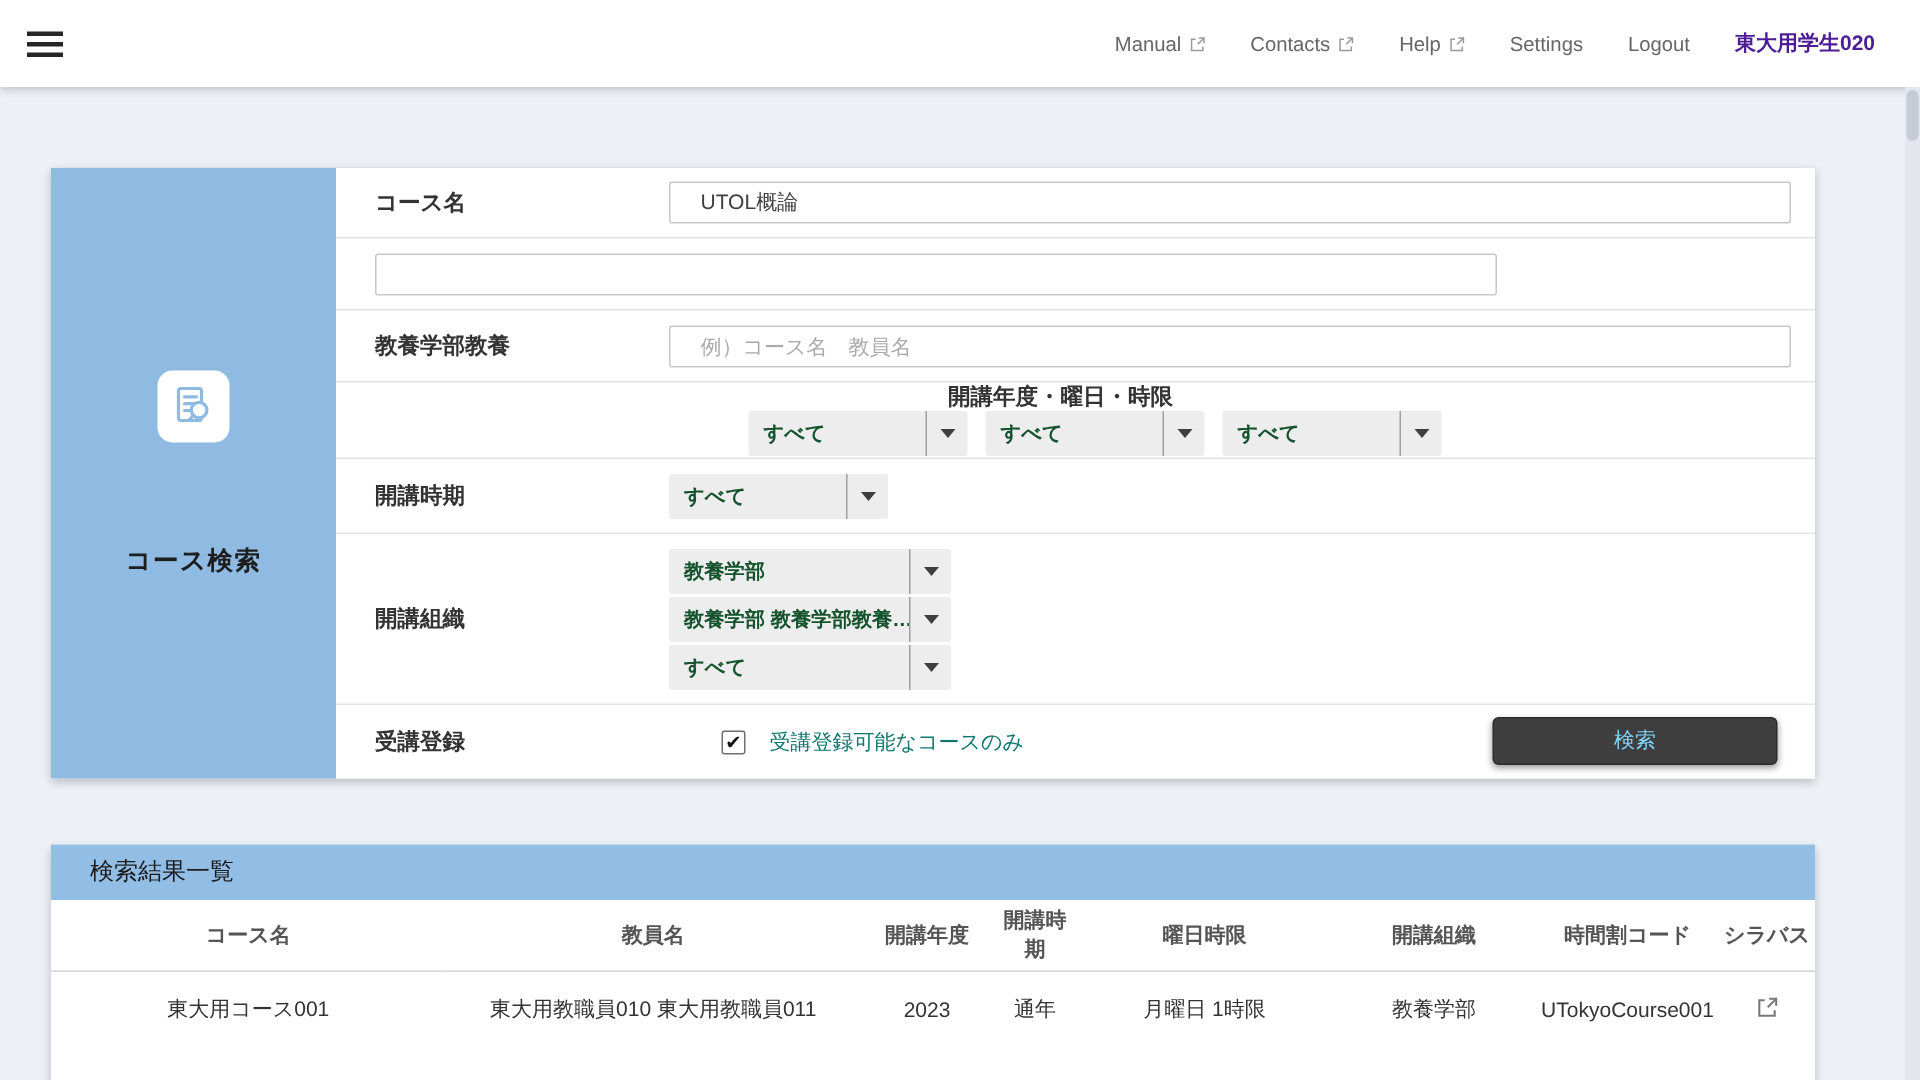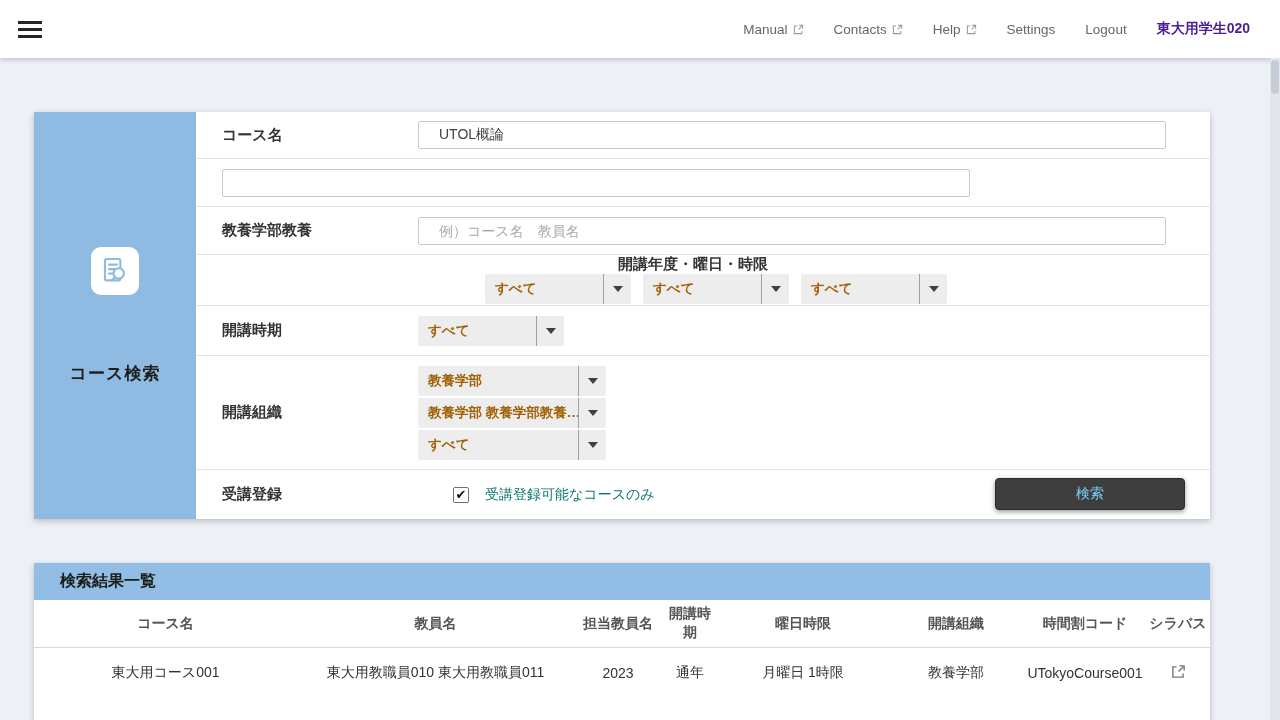--- a/index.html
+++ b/index.html
@@ -37,21 +37,21 @@
     background:#c6ccd5; border-radius:4px;
   }
 
   
   .search-panel {
     position:absolute; left:34px; top:112px; width:1176px;
     display:flex; background:#fff; box-shadow:0 2px 6px rgba(0,0,0,0.22);
     z-index:10;
   }
   .search-side {
-    width:162px; background:#8fbbe3; flex-shrink:0;
+    width:190px; background:#8fbbe3; flex-shrink:0;
     display:flex; flex-direction:column; align-items:center; justify-content:center;gap:47px;
   }
   .side-icon-tile {
     width:48px; height:48px; background:#fff; border-radius:10px;
     display:flex; align-items:center; justify-content:center;
   }
   .search-side .side-title { margin-top:20px; font-size:17px; font-weight:bold; color:#1d1d1d; letter-spacing:1px; }
 
   .search-form { flex:1; background:#fff; }
   .frow {
@@ -69,21 +69,21 @@
     font-family:"Liberation Sans","DejaVu Sans",sans-serif;
   }
   .txt-input::placeholder { color:#a9a9a9; }
 
   .dd {
     height:30px; background:#ededed; display:flex; align-items:center;
     cursor:pointer; border-radius:2px; overflow:hidden;
   }
   .dd-146 { width:146px; } .dd-188 { width:188px; }
   .dd-text {
-    flex:1; padding-left:10px; font-size:13.5px; font-weight:bold; color:#a16207;
+    flex:1; padding-left:10px; font-size:13.5px; font-weight:bold; color:#14532d;
     white-space:nowrap; overflow:hidden;
   }
   .dd-arrowbox {
     width:28px; height:100%; border-left:1px solid #a0a0a0; flex-shrink:0;
     display:flex; align-items:center; justify-content:center;
   }
   .dd-arrow { width:0; height:0; border-left:5px solid transparent; border-right:5px solid transparent; border-top:6px solid #3f3f3f; }
 
   .dd-row { display:flex; gap:12px; }
   .dd-stack { display:flex; flex-direction:column; gap:2px; }
@@ -104,21 +104,21 @@
     font-family:"Liberation Sans","DejaVu Sans",sans-serif;
   }
 
   
   .results-panel {
     position:absolute; left:34px; top:563px; width:1176px; height:240px;
     background:#fff; box-shadow:0 2px 6px rgba(0,0,0,0.22); z-index:10;
   }
   .results-head {
     height:37px; background:#92bee6; display:flex; align-items:center;
-    padding-left:26px; font-size:16px; font-weight:bold; color:#1b1b1b;
+    padding-left:26px; font-size:16px; font-weight:normal; color:#1b1b1b;
   }
   .results-count { height:48px; line-height:52px; text-align:right; padding-right:24px; font-size:17px; color:#4d4d4d; }
 
   table.results { width:100%; border-collapse:collapse; table-layout:fixed; }
   table.results th {
     font-size:14px; font-weight:bold; color:#555; height:47px;
     border-bottom:1px solid #d9d9d9; vertical-align:middle; line-height:1.35;
     padding:0; text-align:center;
   }
   th.col-course, th.col-instructor, td.col-course, td.col-instructor { text-align:left; padding-left:26px; }
@@ -281,21 +281,21 @@
         <col style="width:56px">
       <col style="width:170px">
         <col style="width:136px">
         <col style="width:122px">
         <col style="width:64px">
     </colgroup>
     <thead>
       <tr>
         <th class="col-course">コース名</th>
         <th class="col-instructor">教員名</th>
-        <th>担当教員名</th>
+        <th>開講年度</th>
         <th class="th-narrow"><span>開講時期</span></th>
         <th>曜日時限</th>
         <th>開講組織</th>
         <th>時間割コード</th>
         <th>シラバス</th>
       </tr>
     </thead>
     <tbody>
       <tr>
         <td class="col-course">東大用コース001</td>

